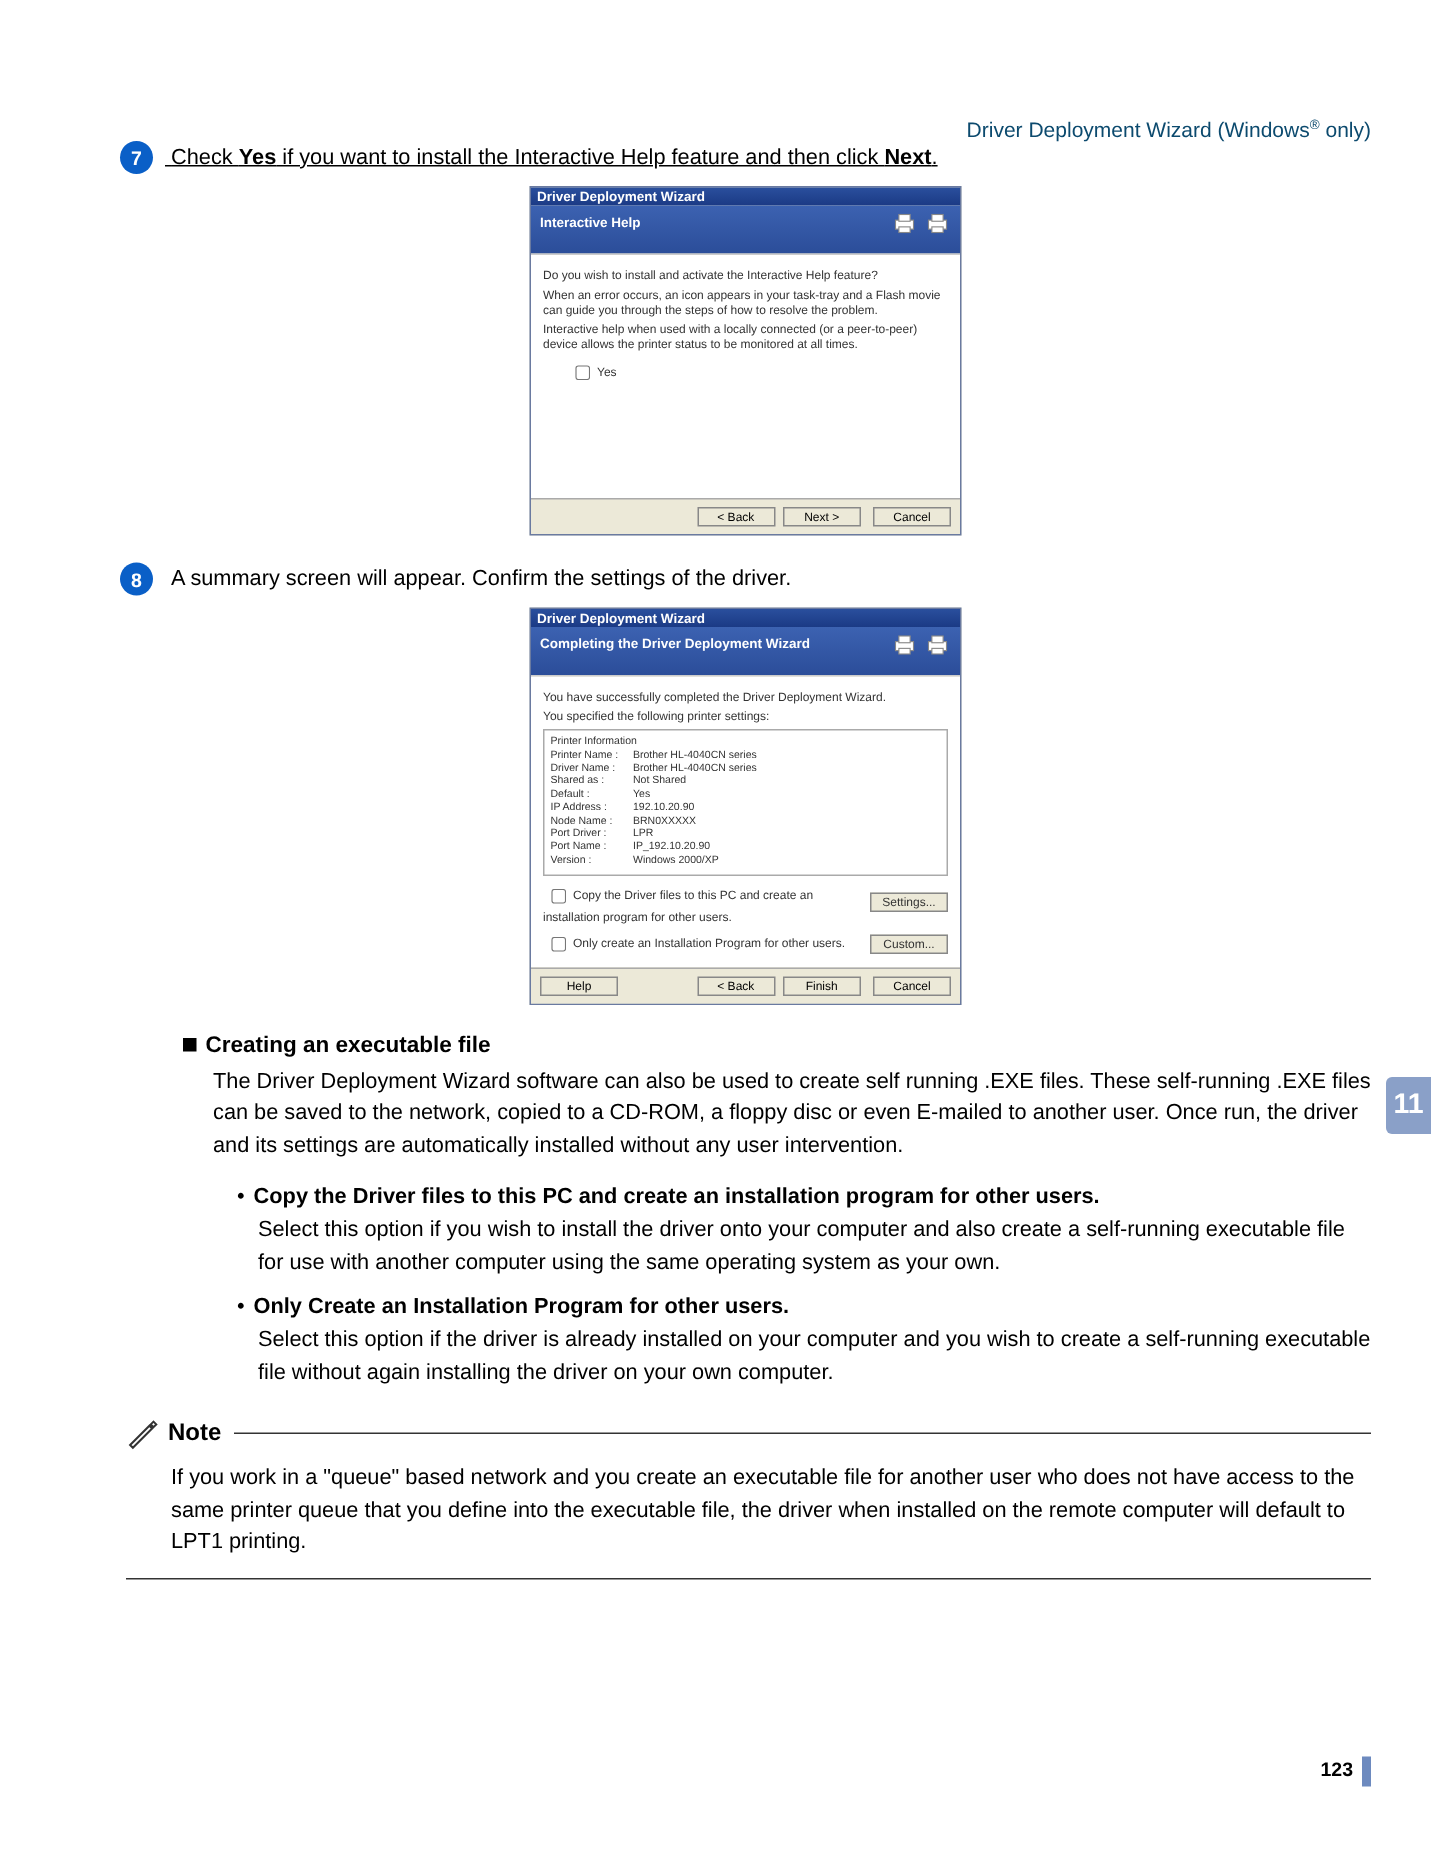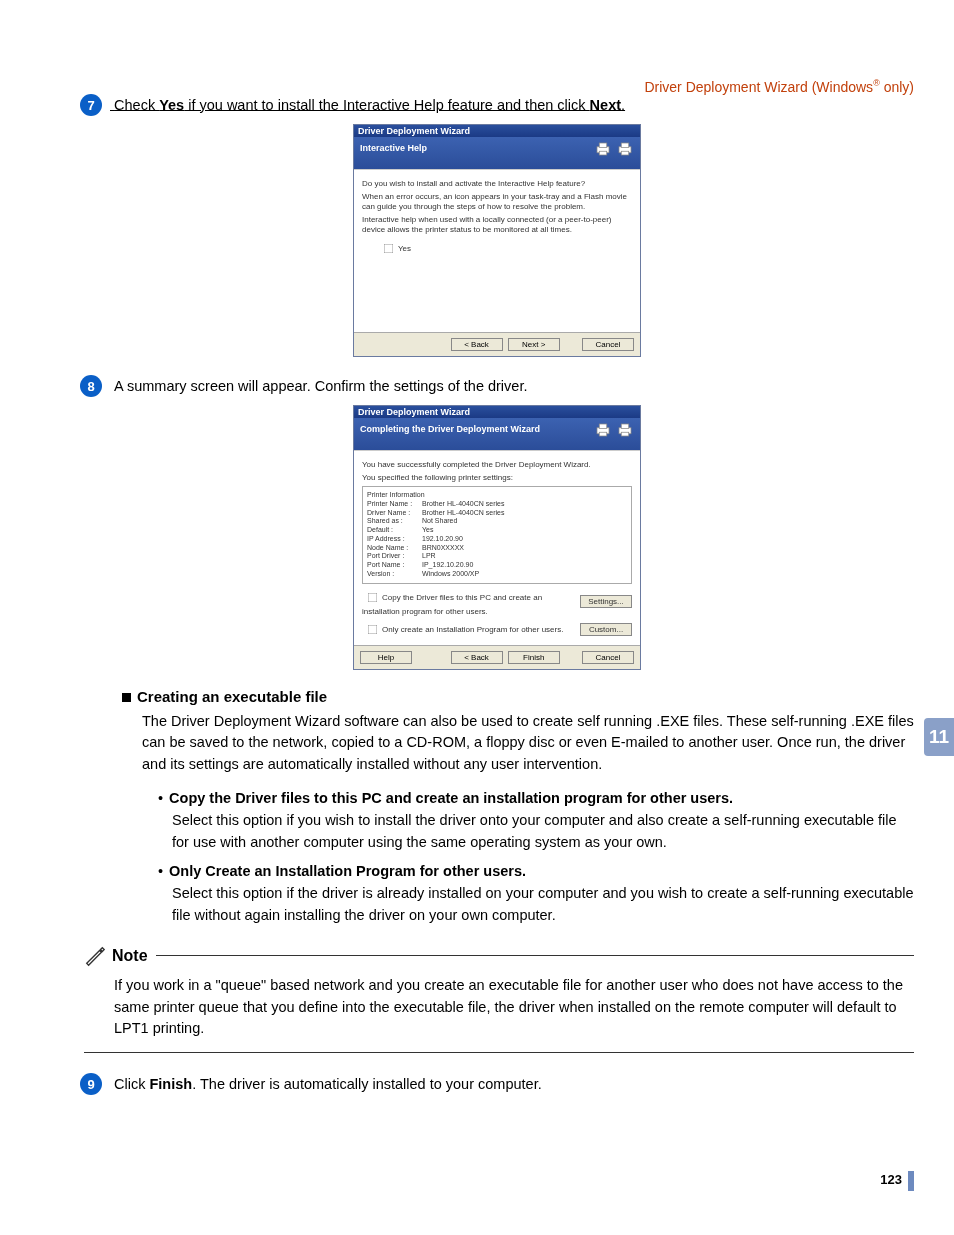--- a/index.html
+++ b/index.html
@@ -16,21 +16,21 @@
     padding: 80px 40px 40px 80px;
     position: relative;
     min-height: 1235px;
     box-sizing: border-box;
   }
   .header-line {
     position: absolute;
     top: 78px;
     right: 40px;
     text-align: right;
-    color: #c2410c;
+    color: #0c4a6e;
     font-size: 14px;
   }
   .header-line sup { font-size: 9px; }
   .step-row {
     margin: 14px 0 4px 0;
   }
   .step-circle {
     display: inline-flex;
     width: 22px; height: 22px;
     border-radius: 50%;
@@ -84,21 +84,21 @@
   .wbtn {
     display:inline-block;
     min-width:42px;
     padding:1px 4px;
     border:1px solid #888;
     background:#ece9d8;
     font-size:8px;
     text-align:center;
     margin-left:3px;
   }
-  .wbtn.gap { margin-left:20px; }
+  .wbtn.gap { margin-left:6px; }
   .info-box { border:1px solid #aaa; padding:4px; font-size:7px; line-height:1.25; }
   .info-row { display:flex; }
   .info-lbl { width:55px; }
   .settings-row { display:flex; justify-content:space-between; align-items:center; margin-top:4px; }
   .settings-row .chk { margin:0; flex:1; }
 
   .bold-square { display:inline-block; width:9px; height:9px; background:#000; margin-right:6px; vertical-align:baseline; }
   .subhead { font-weight:bold; margin: 14px 0 6px 42px; font-size:15px; }
   .para { margin: 6px 0 14px 62px; line-height:1.5; }
   .bullet-item { margin: 10px 0 4px 78px; font-size:14.5px; }
@@ -289,22 +289,16 @@
     <div class="note-head">
       <svg width="22" height="22" viewBox="0 0 24 24">
           <path d="M3 20 L17 6 L19 8 L5 22 Z M18 5 L20 3 L22 5 L20 7 Z" fill="none" stroke="#333" stroke-width="1.5"></path>
         </svg>
       <span class="note-label">Note</span>
       <span class="note-rule"></span>
     </div>
     <div class="note-body">If you work in a "queue" based network and you create an executable file for another user who does not have access to the same printer queue that you define into the executable file, the driver when installed on the remote computer will default to LPT1 printing.</div>
   </div>
 
-  <div class="step-row" style="margin-top:20px;">
-    <span class="step-circle">9</span>
-    <span class="step-text">
-      <span>Click </span><b>Finish</b><span>. The driver is automatically installed to your computer.</span>
-    </span>
-  </div>
 
   <div class="page-num">123</div>
   <div class="page-num-bar"></div>
 </div>
 
 </body></html>

